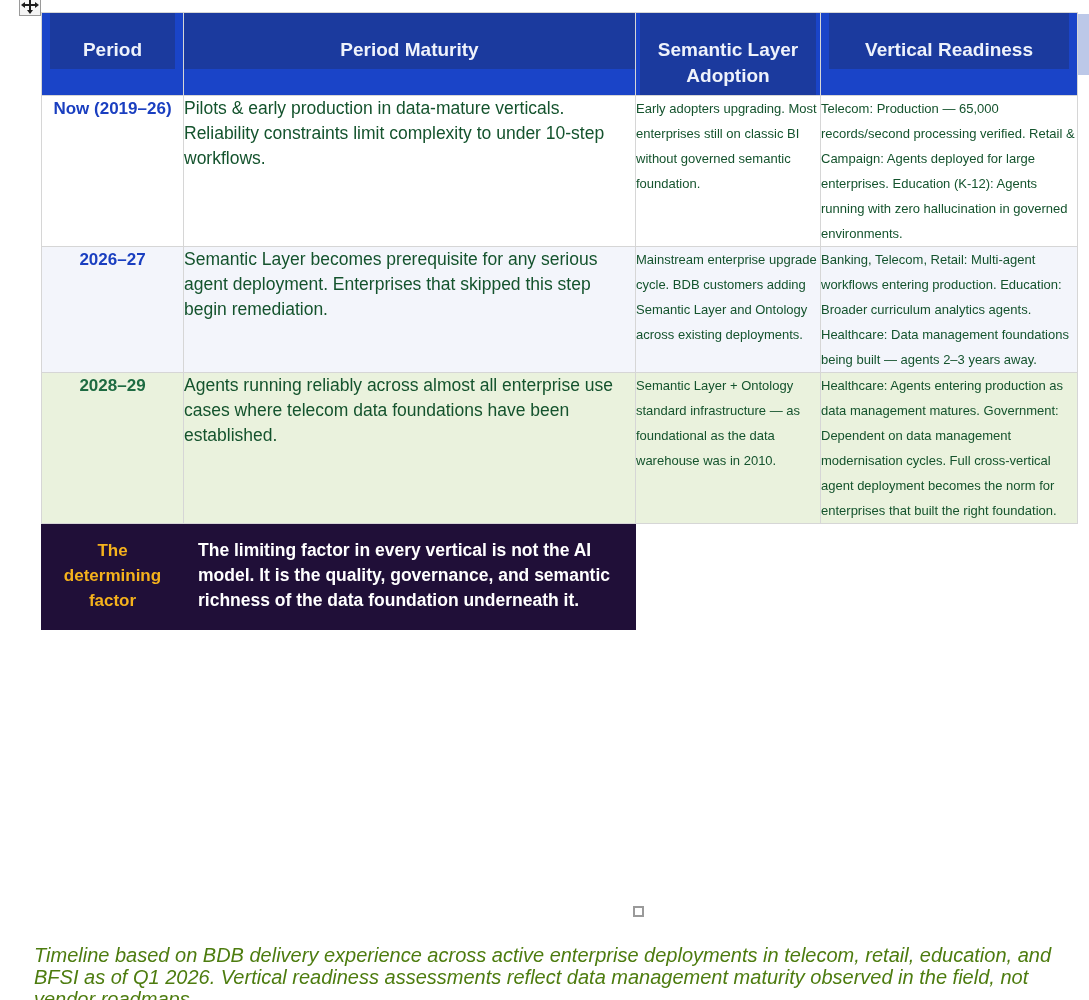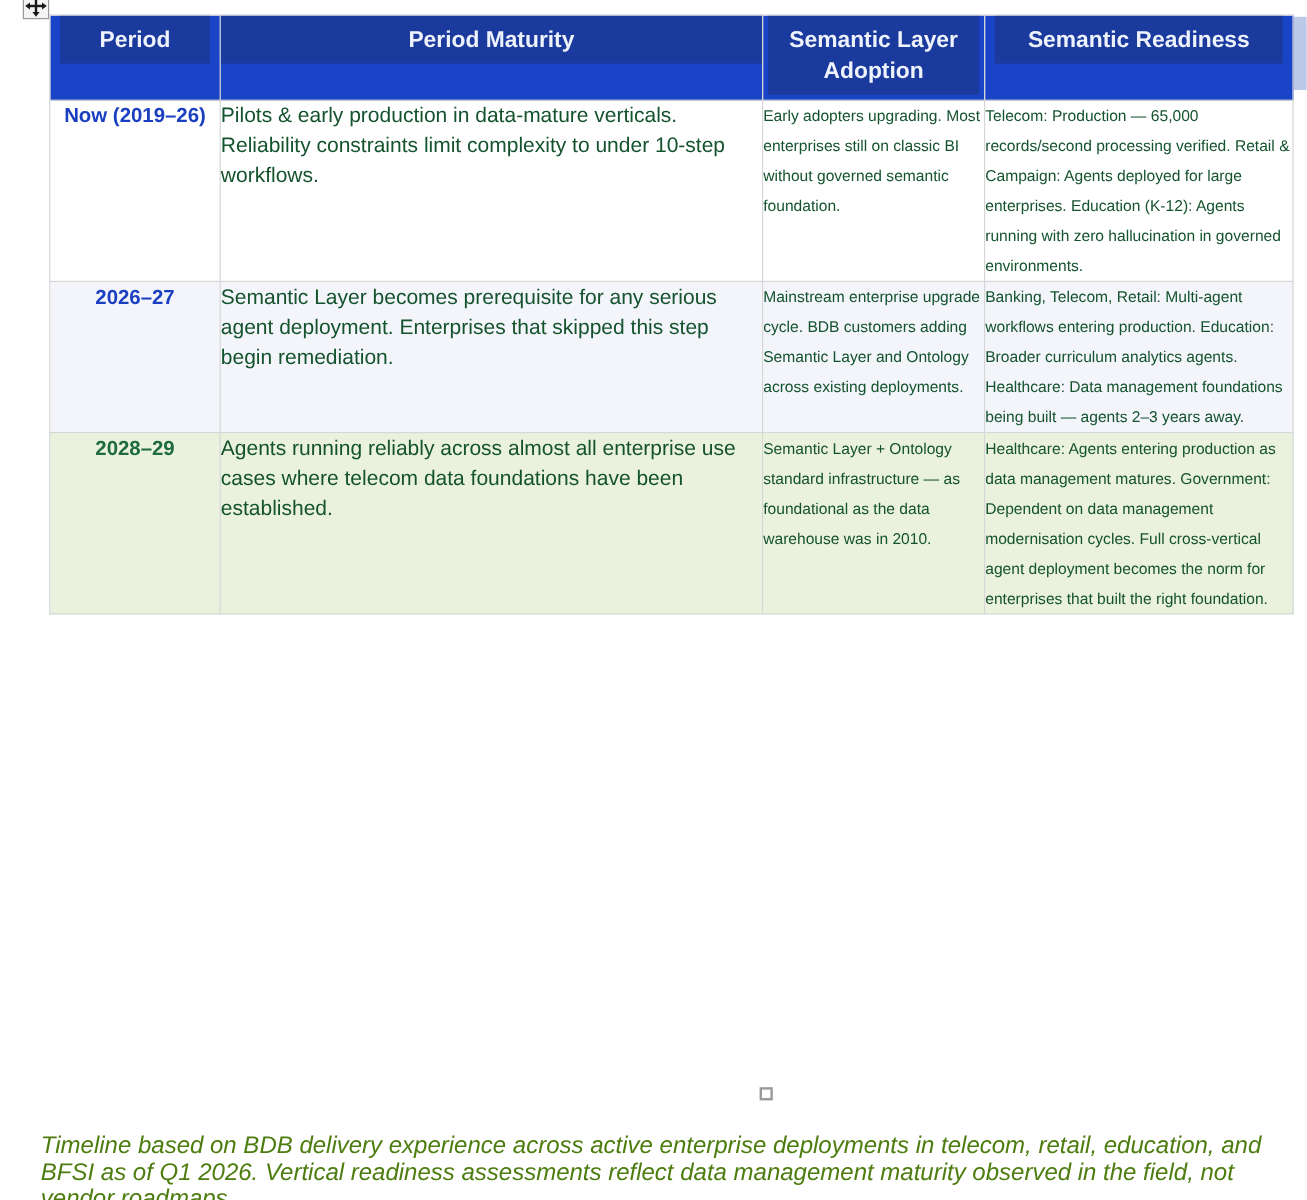--- a/index.html
+++ b/index.html
@@ -83,21 +83,21 @@
     padding: 0;
   }
   .hd-inner {
     display: block;
     background: #1b3a9e;
     color: #eef2fb;
     font-weight: bold;
     font-size: 19px;
     line-height: 26px;
     text-align: center;
-    padding: 8px 8px 6px 8px;
+    padding: 24px 8px 6px 8px;
   }
   thead th.h1 .hd-inner { margin: 0 8px; }
   thead th.h2 .hd-inner { margin: 0; }
   thead th.h3 .hd-inner { margin: 0 4px; }
   thead th.h4 .hd-inner { margin: 0 8px; }
 
   
   tbody td { padding: 10px 14px 12px 14px; }
   td.period {
     text-align: center;
@@ -189,21 +189,21 @@
         <th class="h1">
           <span class="hd-inner">Period</span>
         </th>
         <th class="h2">
           <span class="hd-inner">Period Maturity</span>
         </th>
         <th class="h3">
           <span class="hd-inner">Semantic Layer Adoption</span>
         </th>
         <th class="h4">
-          <span class="hd-inner">Semantic Readiness</span>
+          <span class="hd-inner">Vertical Readiness</span>
         </th>
       </tr>
     </thead>
     <tbody>
       <tr class="r-now">
         <td class="period">Now (2019–26)</td>
         <td class="body-cell">Pilots &amp; early production in data-mature verticals. Reliability constraints limit complexity to under 10-step workflows.</td>
         <td class="narrow body-cell">Early adopters upgrading. Most enterprises still on classic BI without governed semantic foundation.</td>
         <td class="narrow body-cell">Telecom: Production — 65,000 records/second processing verified. Retail &amp; Campaign: Agents deployed for large enterprises. Education (K-12): Agents running with zero hallucination in governed environments.</td>
       </tr>
@@ -212,19 +212,25 @@
         <td class="body-cell">Semantic Layer becomes prerequisite for any serious agent deployment. Enterprises that skipped this step begin remediation.</td>
         <td class="narrow body-cell">Mainstream enterprise upgrade cycle. BDB customers adding Semantic Layer and Ontology across existing deployments.</td>
         <td class="narrow body-cell">Banking, Telecom, Retail: Multi-agent workflows entering production. Education: Broader curriculum analytics agents. Healthcare: Data management foundations being built — agents 2–3 years away.</td>
       </tr>
       <tr class="r-2028">
         <td class="period">2028–29</td>
         <td class="body-cell">Agents running reliably across almost all enterprise use cases where telecom data foundations have been established.</td>
         <td class="narrow body-cell">Semantic Layer + Ontology standard infrastructure — as foundational as the data warehouse was in 2010.</td>
         <td class="narrow body-cell">Healthcare: Agents entering production as data management matures. Government: Dependent on data management modernisation cycles. Full cross-vertical agent deployment becomes the norm for enterprises that built the right foundation.</td>
       </tr>
+      <tr class="r-final">
+        <td class="dark period">The determining factor</td>
+        <td class="dark statement">The limiting factor in every vertical is not the AI model. It is the quality, governance, and semantic richness of the data foundation underneath it.</td>
+        <td class="blank"></td>
+        <td class="blank"></td>
+      </tr>
     </tbody>
   </table>
 </div>
 
 <div class="resize-handle"></div>
 
 <div class="caption">Timeline based on BDB delivery experience across active enterprise deployments in telecom, retail, education, and BFSI as of Q1 2026. Vertical readiness assessments reflect data management maturity observed in the field, not vendor roadmaps.</div>
 
 </body></html>

